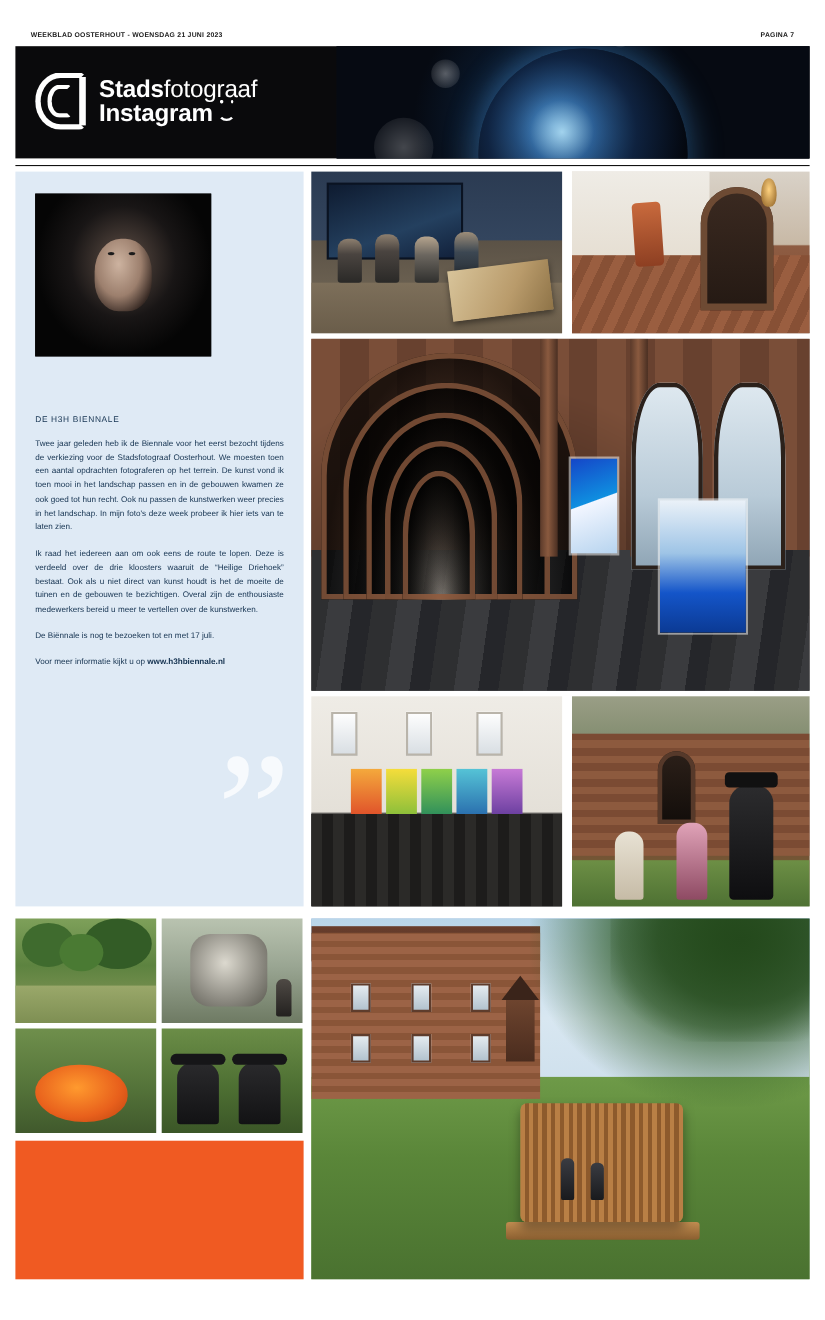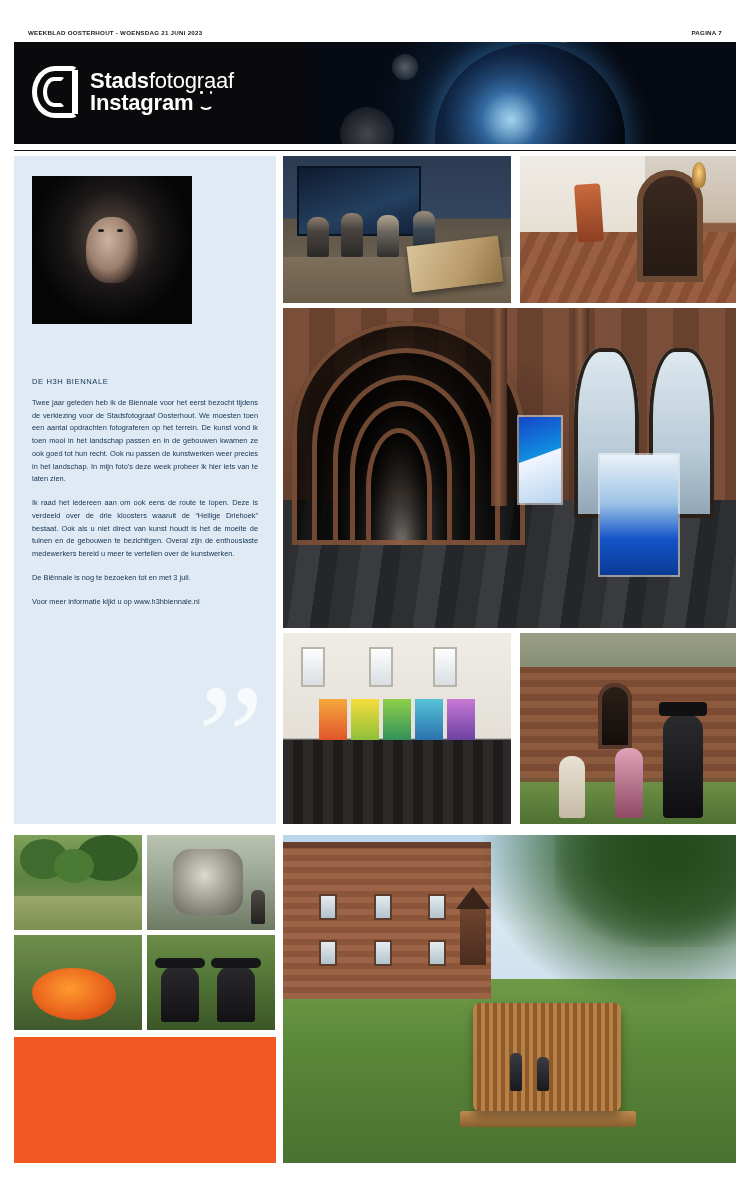--- a/index.html
+++ b/index.html
@@ -270,21 +270,21 @@
     margin-bottom: 11px;
     color: #13314f;
   }
   .article-body p {
     margin: 0 0 11px 0;
     font-size: 7.4px;
     line-height: 1.72;
     text-align: justify;
     color: #13314f;
   }
-  .article-body p b { font-weight: normal; }
+  .article-body p b { font-weight: bold; }
 
   
   .ph {
     position: absolute;
     overflow: hidden;
     background: #cfd5da;
   }
 
   
   #img-gallery {
@@ -606,21 +606,21 @@
       <span class="face"></span>
       <span class="eye l"></span>
       <span class="eye r"></span>
     </div>
     <div class="watermark">”</div>
 
     <div class="article-body">
       <div class="article-title">DE H3H BIENNALE</div>
       <p>Twee jaar geleden heb ik de Biennale voor het eerst bezocht tijdens de verkiezing voor de Stadsfotograaf Oosterhout. We moesten toen een aantal opdrachten fotograferen op het terrein. De kunst vond ik toen mooi in het landschap passen en in de gebouwen kwamen ze ook goed tot hun recht. Ook nu passen de kunstwerken weer precies in het landschap. In mijn foto's deze week probeer ik hier iets van te laten zien.</p>
       <p>Ik raad het iedereen aan om ook eens de route te lopen. Deze is verdeeld over de drie kloosters waaruit de “Heilige Driehoek” bestaat. Ook als u niet direct van kunst houdt is het de moeite de tuinen en de gebouwen te bezichtigen. Overal zijn de enthousiaste medewerkers bereid u meer te vertellen over de kunstwerken.</p>
-      <p>De Biënnale is nog te bezoeken tot en met 3 juli.</p>
+      <p>De Biënnale is nog te bezoeken tot en met 17 juli.</p>
       <p><span>Voor meer informatie kijkt u op </span><b>www.h3hbiennale.nl</b></p>
     </div>
   </div>
 
   <div class="ph" id="img-gallery">
     <span class="wall"></span>
     <span class="floor"></span>
     <span class="screen"></span>
     <span class="people">
       <span class="person p1"></span>

